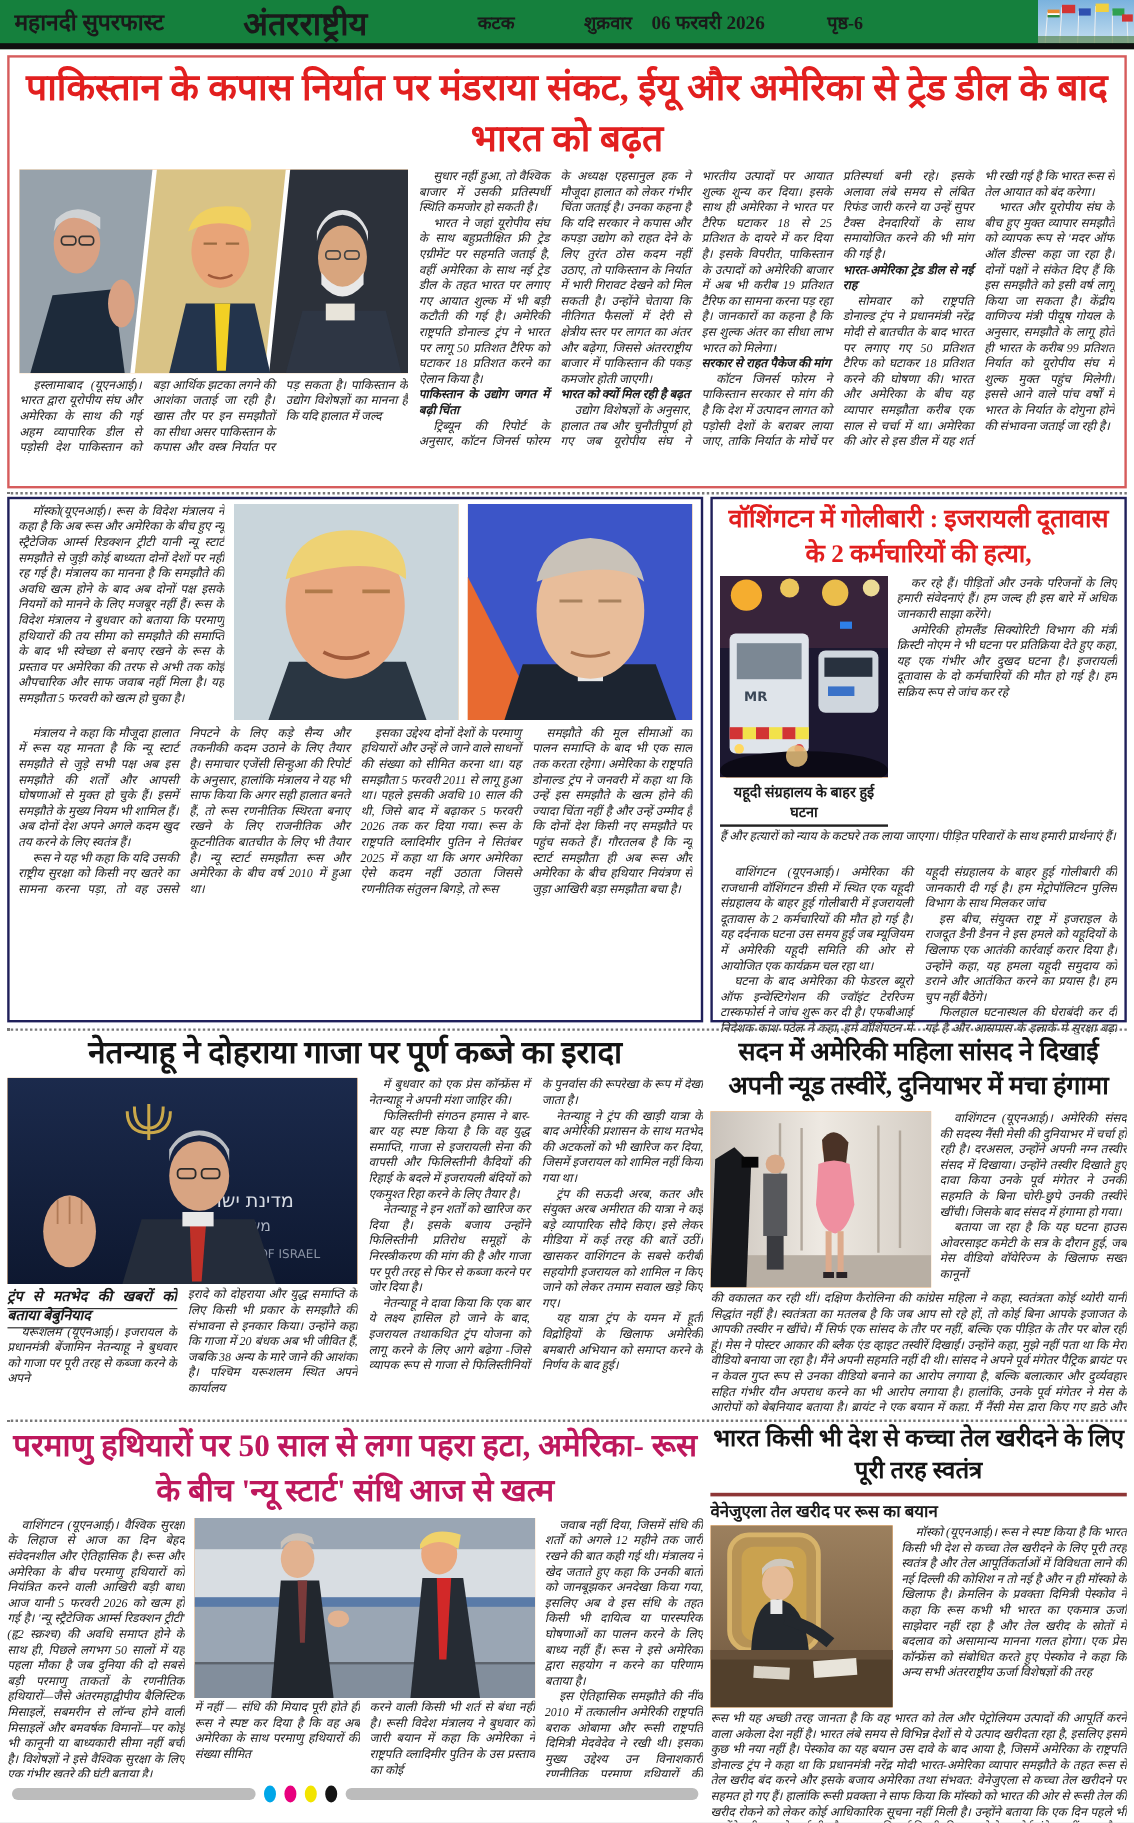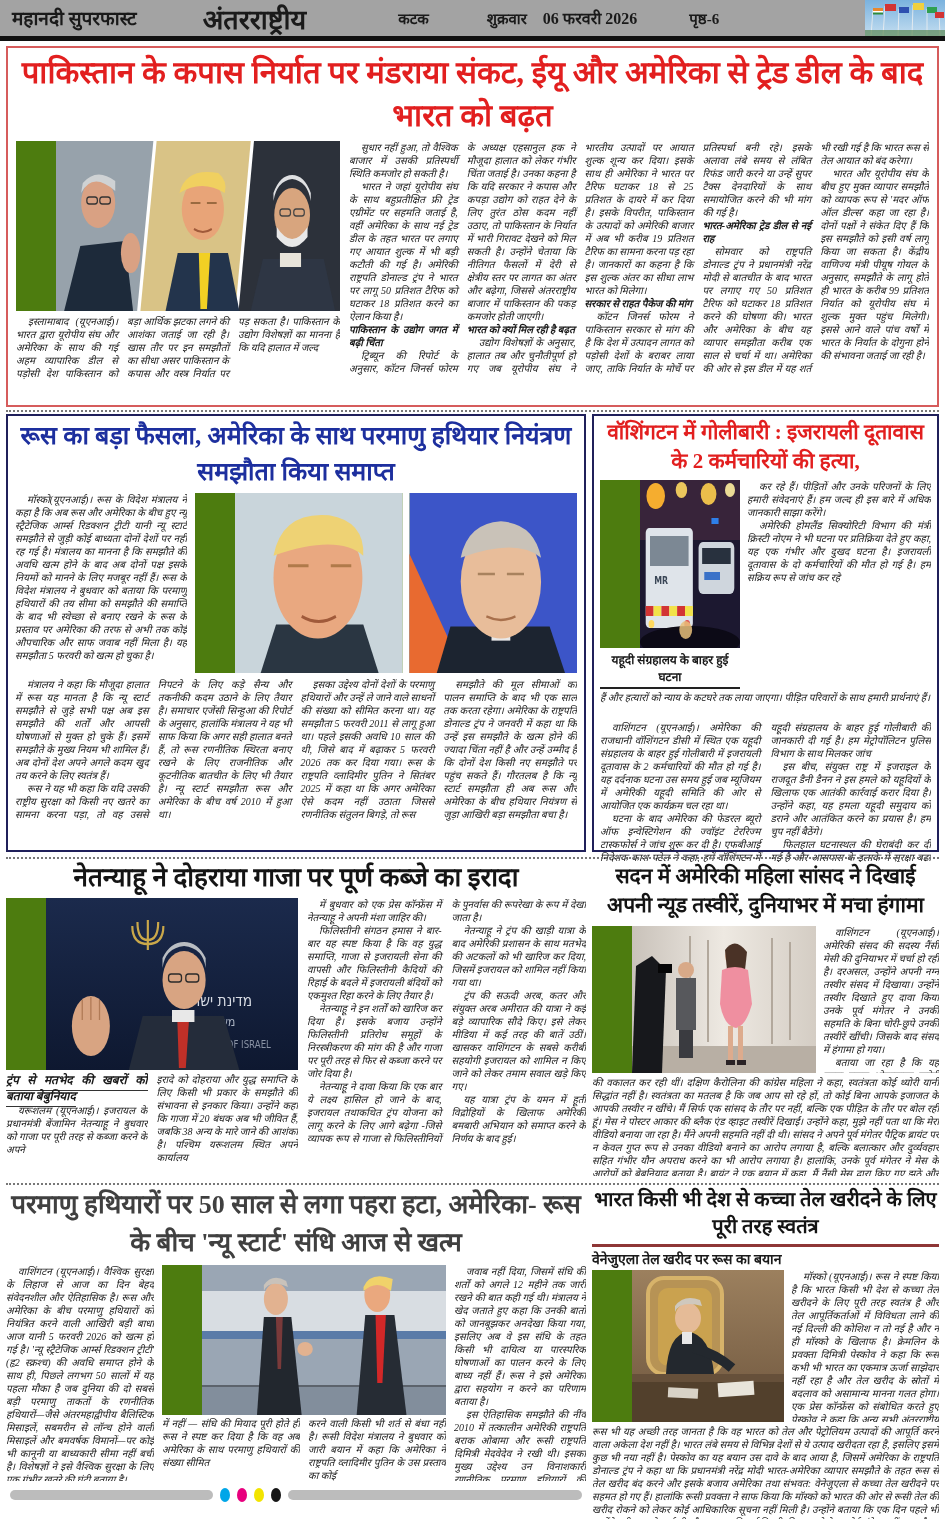--- a/index.html
+++ b/index.html
@@ -1,39 +1,39 @@
 <!DOCTYPE html>
 <html lang="hi"><head>
 <meta charset="utf-8">
 <style>
   html,body{margin:0;padding:0;background:#d9d9d9;}
   .page{position:relative;width:945px;height:1519px;margin:0 auto;background:#ffffff;
         font-family:"Liberation Serif","DejaVu Sans",serif;color:#1a1a1a;overflow:hidden;}
 
   
-  .masthead{position:absolute;top:0;left:0;right:0;height:41px;background:#a3a3a3;
+  .masthead{position:absolute;top:0;left:0;right:0;height:41px;background:#15803d;
             border-bottom:5px solid #101010;display:flex;align-items:center;box-sizing:border-box;padding-left:12px;}
   .m-paper{font-size:19px;font-weight:bold;}
   .m-section{font-size:27px;font-weight:bold;margin-left:66px;}
   .m-city{font-size:15px;font-weight:bold;margin-left:92px;}
   .m-day{font-size:15px;font-weight:bold;margin-left:58px;}
   .m-date{font-size:16px;font-weight:bold;margin-left:16px;}
   .m-page{font-size:15px;font-weight:bold;margin-left:52px;}
   .m-flags{margin-left:auto;width:80px;height:36px;overflow:hidden;}
 
   
   .art{position:absolute;box-sizing:border-box;background:#fff;}
   .bodytext{font-size:10px;line-height:1.3;text-align:justify;overflow:hidden;font-style:italic;}
   .p{display:block;text-indent:12px;}
   .sub{display:block;font-weight:bold;}
   .cols2{columns:2;column-gap:10px;}
   .cols3{columns:3;column-gap:9px;}
   .cols4{columns:4;column-gap:9px;}
   .cols5{columns:5;column-gap:9px;}
-  .ph{overflow:hidden;background:#4d7c0f;padding-left:40px;}
+  .ph{overflow:hidden;background:#fdba74;}
   .ph svg{display:block;width:100%;height:100%;}
   .dsep{position:absolute;left:6px;right:6px;border-top:2px dotted #787878;}
 
   
   #a1{top:46px;left:6px;width:933px;height:361px;border:2px solid #d65c5c;padding:3px 8px;}
   #a1 .hl{color:#e21f1f;font-size:31px;line-height:1.4;font-weight:bold;text-align:center;}
   #a1 .bodyrow{display:flex;gap:9px;margin-top:3px;height:256px;overflow:hidden;}
   #a1 .leftblk{width:324px;flex:none;display:flex;flex-direction:column;}
   #a1 .leftblk .ph{height:170px;flex:none;}
   #a1 .leftblk .cols3{margin-top:4px;flex:1;overflow:hidden;}
@@ -72,21 +72,21 @@
   
   #a5{top:862px;left:592px;width:347px;height:318px;}
   #a5 .hl{font-size:21px;font-weight:bold;text-align:center;line-height:1.4;color:#141414;}
   #a5 .row{display:flex;gap:7px;margin-top:5px;}
   #a5 .row .ph{width:184px;height:147px;flex:none;}
   #a5 .rcol{flex:1;height:147px;}
   #a5 .wide{margin-top:3px;height:100px;}
 
   
   #a6{top:1186px;left:6px;width:580px;height:327px;}
-  #a6 .hl{font-size:26px;font-weight:bold;text-align:center;line-height:1.45;color:#404040;}
+  #a6 .hl{font-size:26px;font-weight:bold;text-align:center;line-height:1.45;color:#be185d;}
   #a6 .row{display:flex;gap:8px;margin-top:4px;height:216px;overflow:hidden;}
   #a6 .c1{width:148px;flex:none;overflow:hidden;}
   #a6 .mid{width:284px;flex:none;display:flex;flex-direction:column;}
   #a6 .mid .ph{height:150px;flex:none;}
   #a6 .mid .under{display:flex;gap:8px;flex:1;overflow:hidden;margin-top:2px;}
   #a6 .mid .under .uc{flex:1;overflow:hidden;}
   #a6 .c4{flex:1;overflow:hidden;}
 
   
   #a7{top:1186px;left:592px;width:347px;height:327px;}
@@ -201,21 +201,20 @@
         <span class="sub">भारत-अमेरिका ट्रेड डील से नई राह</span>
         <span class="p">सोमवार को राष्ट्रपति डोनाल्ड ट्रंप ने प्रधानमंत्री नरेंद्र मोदी से बातचीत के बाद भारत पर लगाए गए 50 प्रतिशत टैरिफ को घटाकर 18 प्रतिशत करने की घोषणा की। भारत और अमेरिका के बीच यह व्यापार समझौता करीब एक साल से चर्चा में था। अमेरिका की ओर से इस डील में यह शर्त भी रखी गई है कि भारत रूस से तेल आयात को बंद करेगा।</span>
         <span class="p">भारत और यूरोपीय संघ के बीच हुए मुक्त व्यापार समझौते को व्यापक रूप से 'मदर ऑफ ऑल डील्स' कहा जा रहा है। दोनों पक्षों ने संकेत दिए हैं कि इस समझौते को इसी वर्ष लागू किया जा सकता है। केंद्रीय वाणिज्य मंत्री पीयूष गोयल के अनुसार, समझौते के लागू होते ही भारत के करीब 99 प्रतिशत निर्यात को यूरोपीय संघ में शुल्क मुक्त पहुंच मिलेगी। इससे आने वाले पांच वर्षों में भारत के निर्यात के दोगुना होने की संभावना जताई जा रही है।</span>
       </div>
     </div>
   </div>
 
   <div class="dsep" style="top:410px"></div>
 
   <div class="art" id="a2">
-    <div class="hl">रूस का बड़ा फैसला, अमेरिका के साथ परमाणु हथियार नियंत्रण समझौता किया समाप्त</div>
     <div class="row">
       <div class="lcol bodytext">
         <span class="p">मॉस्को(यूएनआई)। रूस के विदेश मंत्रालय ने कहा है कि अब रूस और अमेरिका के बीच हुए न्यू स्ट्रैटेजिक आर्म्स रिडक्शन ट्रीटी यानी न्यू स्टार्ट समझौते से जुड़ी कोई बाध्यता दोनों देशों पर नहीं रह गई है। मंत्रालय का मानना है कि समझौते की अवधि खत्म होने के बाद अब दोनों पक्ष इसके नियमों को मानने के लिए मजबूर नहीं हैं। रूस के विदेश मंत्रालय ने बुधवार को बताया कि परमाणु हथियारों की तय सीमा को समझौते की समाप्ति के बाद भी स्वेच्छा से बनाए रखने के रूस के प्रस्ताव पर अमेरिका की तरफ से अभी तक कोई औपचारिक और साफ जवाब नहीं मिला है। यह समझौता 5 फरवरी को खत्म हो चुका है।</span>
       </div>
       <div class="ph">
         <svg viewBox="0 0 400 178" preserveAspectRatio="none">
           <rect width="196" height="178" fill="#c9d5db"></rect>
           <rect x="204" width="196" height="178" fill="#3c55c8"></rect>
           <rect x="196" width="8" height="178" fill="#ffffff"></rect>
           <polygon points="204,178 204,60 268,178" fill="#e86a30"></polygon>

